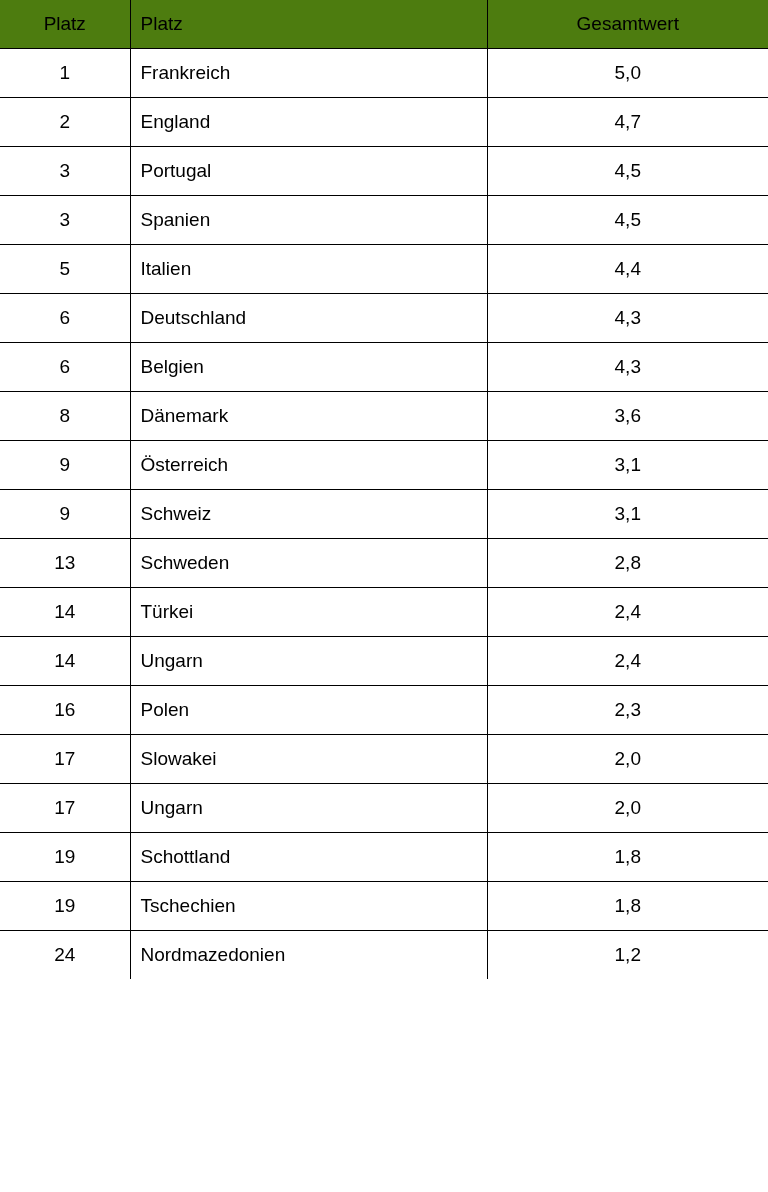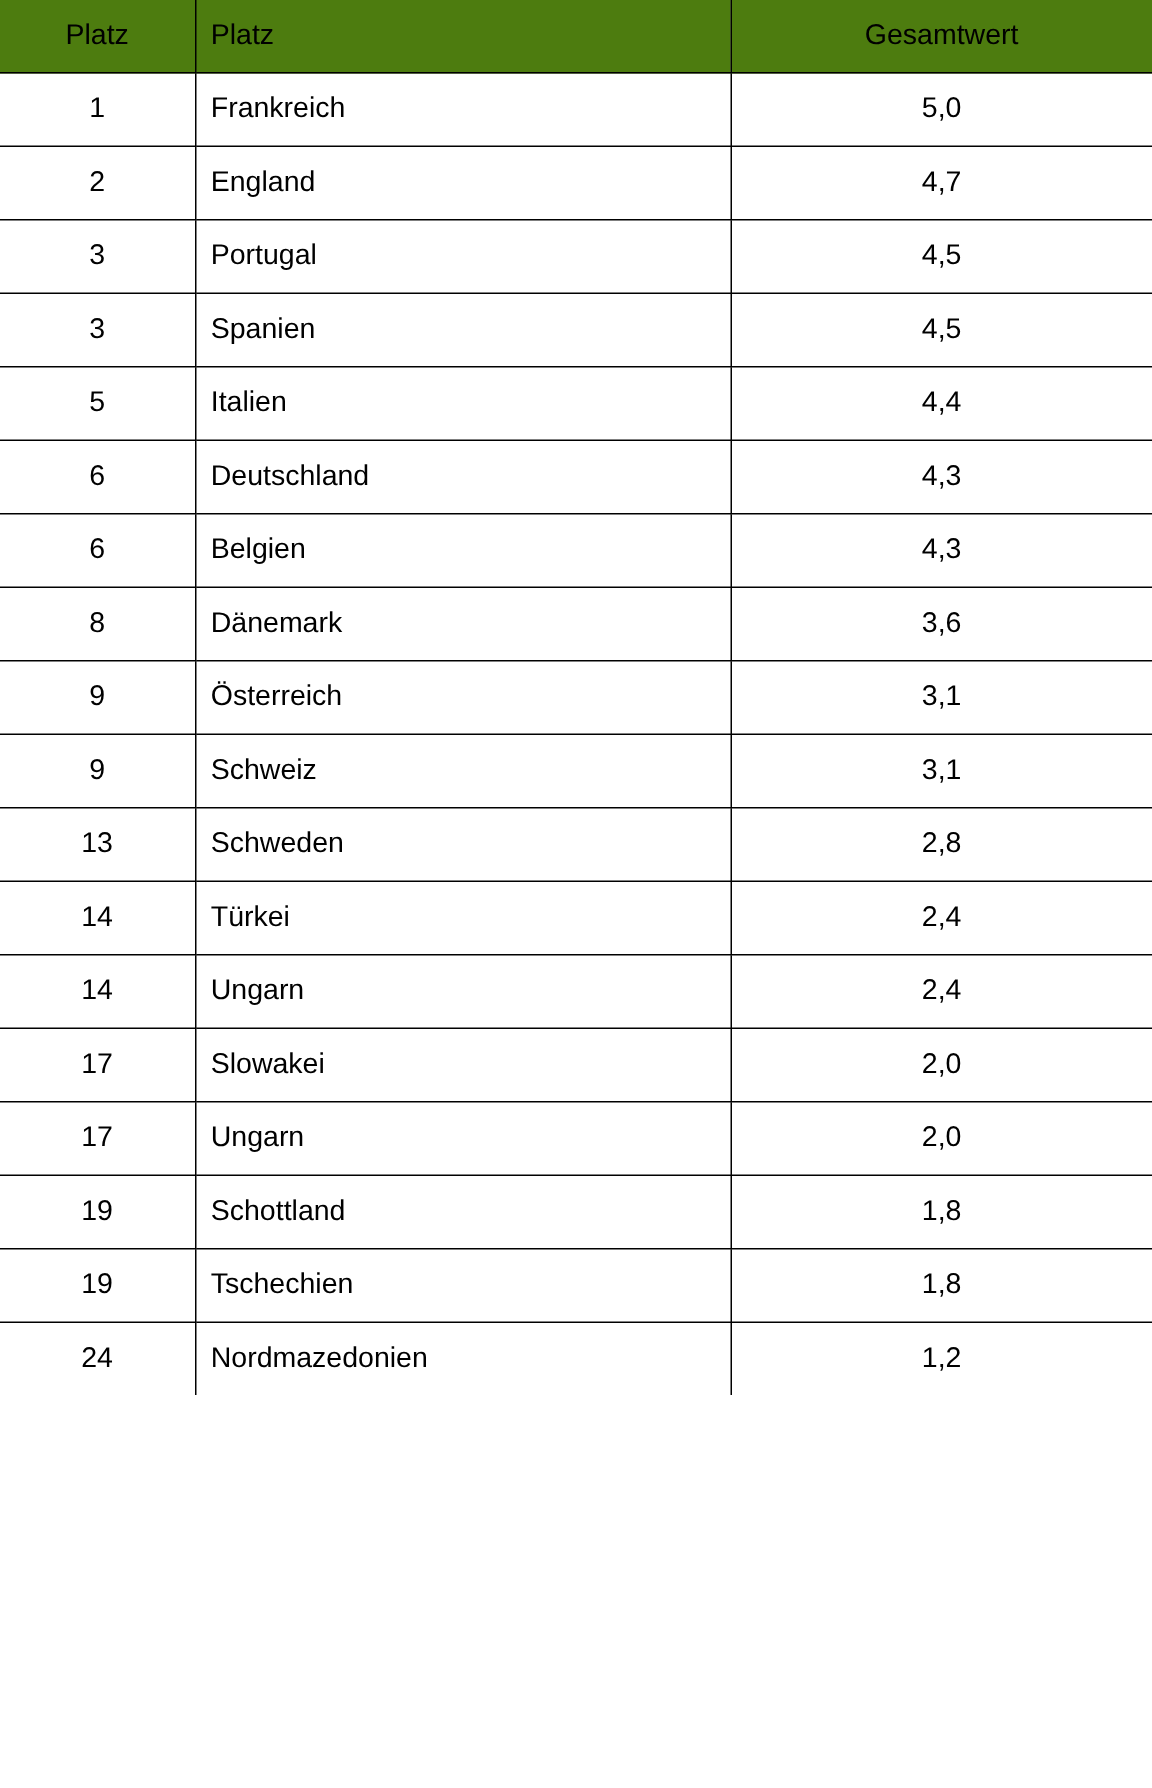--- a/index.html
+++ b/index.html
@@ -132,20 +132,25 @@
         <td class="rank-cell">14</td>
         <td class="land-cell">Türkei</td>
         <td class="value-cell">2,4</td>
       </tr>
       <tr>
         <td class="rank-cell">14</td>
         <td class="land-cell">Ungarn</td>
         <td class="value-cell">2,4</td>
       </tr>
       <tr>
+        <td class="rank-cell">16</td>
+        <td class="land-cell">Polen</td>
+        <td class="value-cell">2,3</td>
+      </tr>
+      <tr>
         <td class="rank-cell">17</td>
         <td class="land-cell">Slowakei</td>
         <td class="value-cell">2,0</td>
       </tr>
       <tr>
         <td class="rank-cell">17</td>
         <td class="land-cell">Ungarn</td>
         <td class="value-cell">2,0</td>
       </tr>
       <tr>

